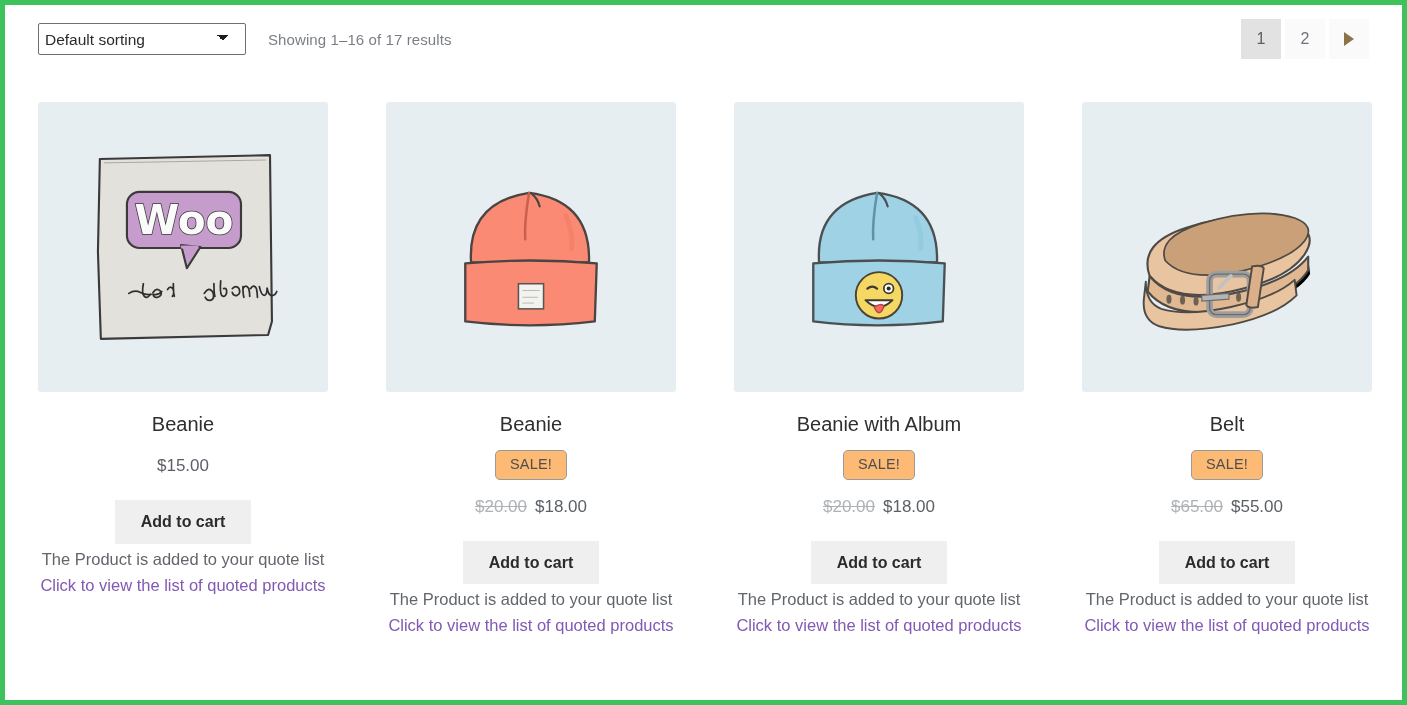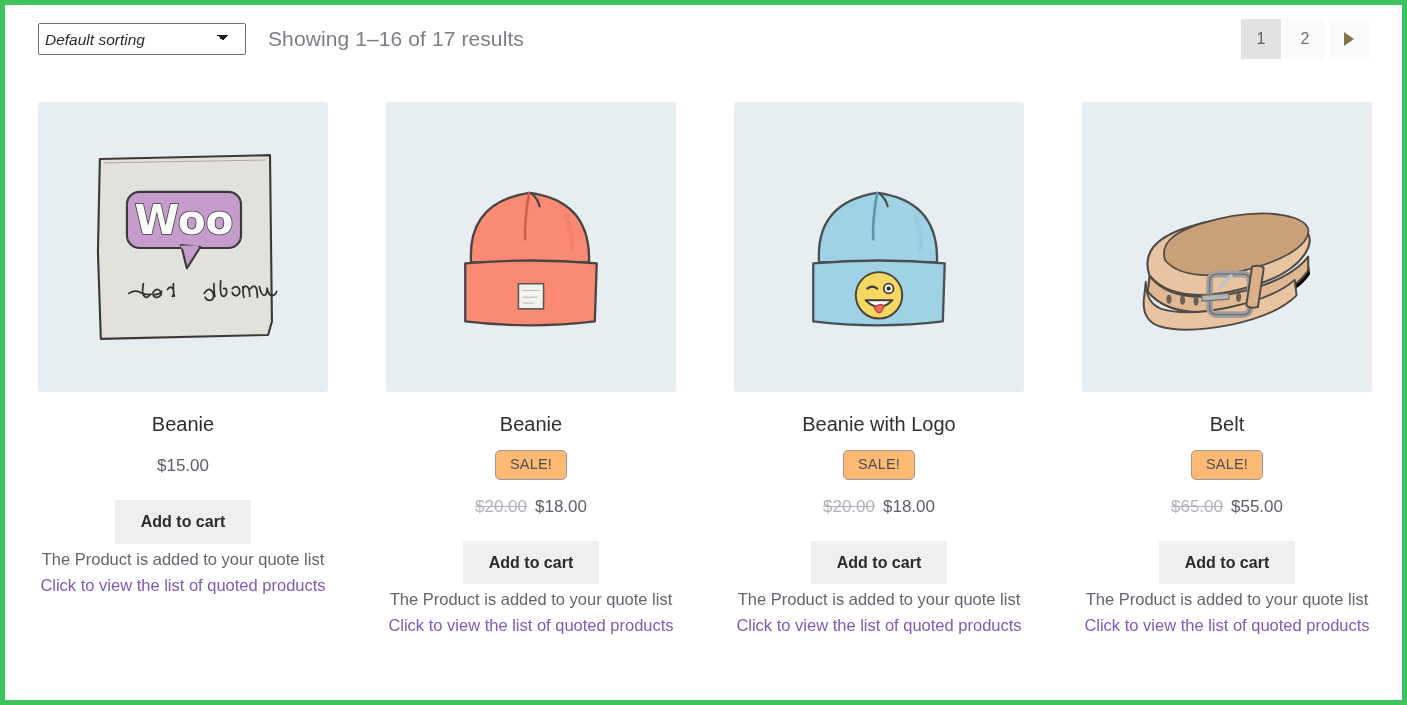--- a/index.html
+++ b/index.html
@@ -44,25 +44,24 @@
     appearance: none;
     -webkit-appearance: none;
     background-image:
       linear-gradient(45deg, transparent 50%, #1d1d1d 50%),
       linear-gradient(135deg, #1d1d1d 50%, transparent 50%);
     background-position:
       calc(100% - 22px) calc(50% - 1px),
       calc(100% - 16px) calc(50% - 1px);
     background-size: 6px 6px, 6px 6px;
     background-repeat: no-repeat;
-    font-style: italic;
   }
   .result-count {
     margin-left: 22px;
-    font-size: 21px;
+    font-size: 15px;
     color: #7b7f85;
     letter-spacing: 0.1px;
     white-space: nowrap;
   }
   .pagination {
     margin-left: auto;
     display: flex;
     gap: 4px;
   }
   .page-btn {
@@ -275,21 +274,21 @@
 
               <circle cx="150" cy="190" r="24" fill="#f5d763" stroke="#4a4336" stroke-width="2"></circle>
               <path d="M138 183 q5 -4 10 0" stroke="#3d3a33" stroke-width="2.4" fill="none" stroke-linecap="round"></path>
               <circle cx="160" cy="183" r="5" fill="#ffffff" stroke="#3d3a33" stroke-width="1.8"></circle>
               <circle cx="160" cy="183" r="2.1" fill="#2b2823"></circle>
               <path d="M136 195 q14 14 28 0 z" fill="#ffffff" stroke="#3d3a33" stroke-width="2" stroke-linejoin="round"></path>
               <path d="M145 202 q5 12 10 0 q-1 -5 -10 0 z" fill="#ef6a62" stroke="#b8453f" stroke-width="1.4"></path>
             </g>
           </svg>
         </div>
-        <div class="p-title">Beanie with Logo</div>
+        <div class="p-title">Beanie with Album</div>
         <span class="sale-badge">SALE!</span>
         <div class="p-price">
           <span class="old">$20.00</span><span class="new">$18.00</span>
         </div>
         <button class="add-to-cart">Add to cart</button>
         <div class="quote-note">The Product is added to your quote list</div>
         <a class="quote-link" href="#">Click to view the list of quoted products</a>
       </div>
 
       <div class="product">

